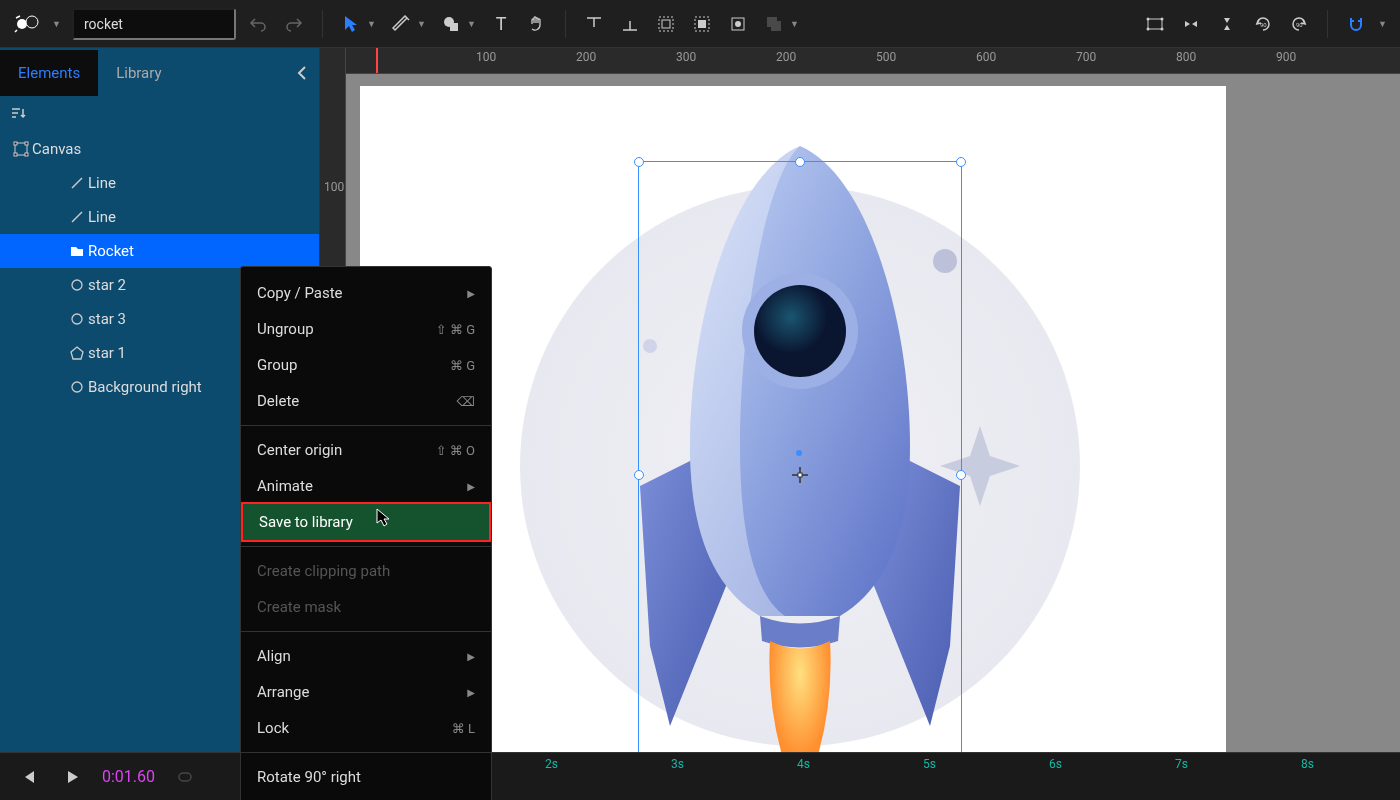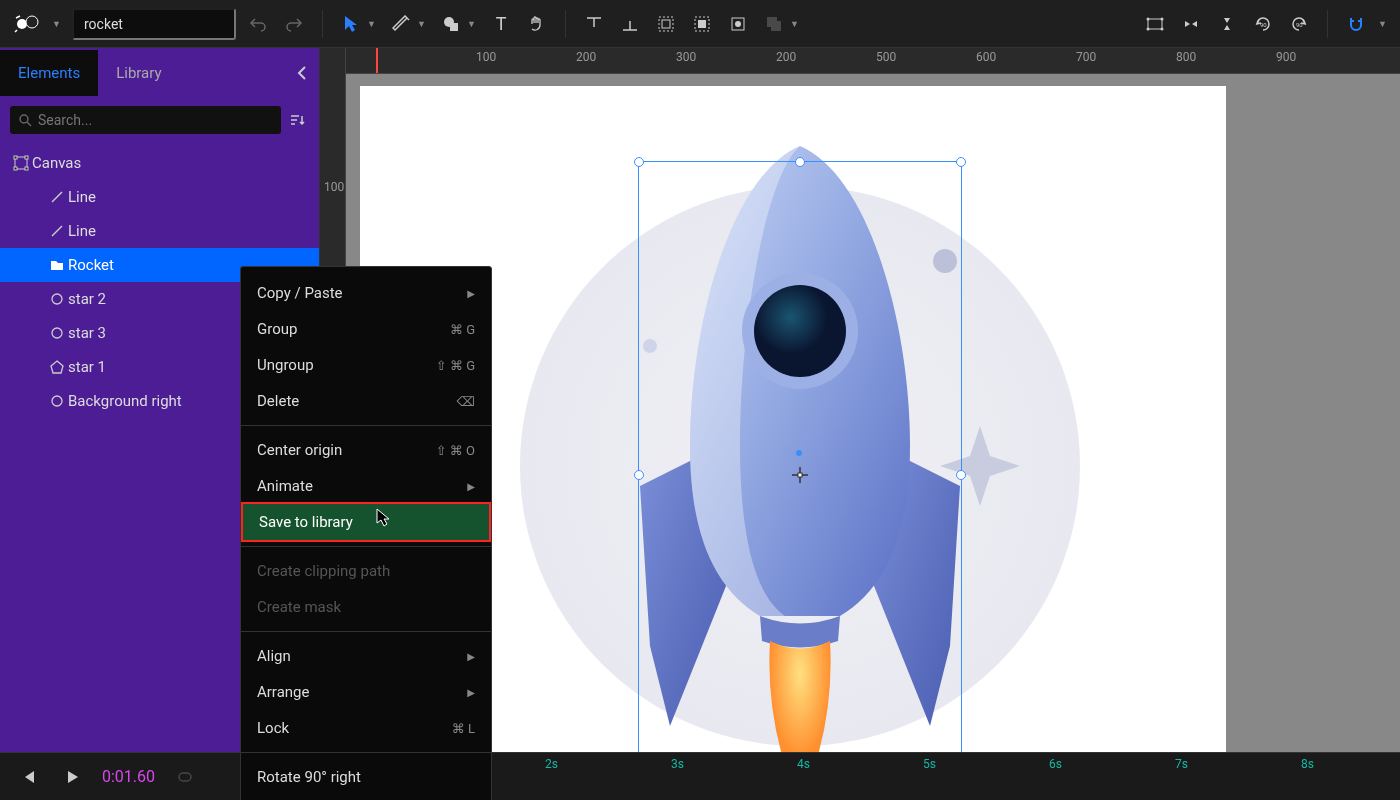--- a/index.html
+++ b/index.html
@@ -9,34 +9,34 @@
 .dropdown-caret { width: 12px; color: #888; font-size: 9px; }
 .project-name { background: #0d0d0d; padding: 6px 10px; border-radius: 3px; width: 164px; color: #ddd; font-size: 14px; }
 .toolbar-sep { width: 1px; height: 28px; background: #333; margin: 0 6px; }
 .tool-btn { width: 28px; height: 28px; display: flex; align-items: center; justify-content: center; color: #ccc; border-radius: 3px; }
 .tool-btn.active { color: #2a7fff; }
 .tool-group { display: flex; align-items: center; gap: 2px; }
 .spacer { flex: 1; }
 .magnet { color: #2a7fff; }
 
 .main { display: flex; height: 704px; }
-.sidebar { width: 320px; background: #4c1d95; border-right: 1px solid #333; display: flex; flex-direction: column; }
+.sidebar { width: 320px; background: #0c4a6e; border-right: 1px solid #333; display: flex; flex-direction: column; }
 .tabs { display: flex; align-items: center; height: 50px; }
 .tab { padding: 14px 18px; font-size: 15px; color: #aaa; }
 .tab.active { color: #2a7fff; background: #0d0d0d; }
 .collapse-btn { margin-left: auto; padding: 10px; color: #aaa; }
 .search-row { display: flex; align-items: center; padding: 8px 10px; gap: 8px; }
 .search-box { flex: 1; background: #111; border-radius: 3px; display: flex; align-items: center; padding: 6px 8px; gap: 6px; }
 .search-box input { background: none; border: none; outline: none; color: #888; flex: 1; font-size: 14px; }
 .sort-btn { color: #aaa; width: 20px; }
 
 .tree { flex: 1; padding-top: 4px; }
 .tree-item { display: flex; align-items: center; padding: 8px 12px; gap: 2px; font-size: 15px; color: #ddd; }
 .tree-item.root { padding-left: 12px; }
-.tree-item.child { padding-left: 48px; }
+.tree-item.child { padding-left: 68px; }
 .tree-item.selected { background: #0066ff; color: #fff; }
 .tree-icon { width: 18px; height: 18px; display: flex; align-items: center; justify-content: center; }
 
 .canvas-area { flex: 1; background: #888; position: relative; overflow: hidden; }
 .ruler-h { position: absolute; top: 0; left: 26px; right: 0; height: 26px; background: #2a2a2a; border-bottom: 1px solid #444; }
 .ruler-v { position: absolute; top: 0; left: 0; bottom: 0; width: 26px; background: #2a2a2a; border-right: 1px solid #444; }
 .ruler-tick { position: absolute; font-size: 12px; color: #999; text-align: center; }
 .ruler-h .ruler-tick { top: 2px; }
 .ruler-v .ruler-tick { left: 4px; transform-origin: 0 0; }
 .artboard { position: absolute; top: 38px; left: 40px; width: 866px; height: 720px; background: #fff; }
@@ -211,27 +211,20 @@
     <div class="tabs">
       <div class="tab active">Elements</div>
       <div class="tab">Library</div>
       <div class="collapse-btn">
           <svg width="14" height="18" viewBox="0 0 14 18">
             <path d="M10 3 L4 9 L10 15" fill="none" stroke="#ccc" stroke-width="2"></path>
           </svg>
         </div>
     </div>
     <div class="search-row">
-      <div class="search-box">
-        <svg width="14" height="14" viewBox="0 0 14 14">
-            <circle cx="6" cy="6" r="4" fill="none" stroke="#666" stroke-width="1.5"></circle>
-            <line x1="9" y1="9" x2="13" y2="13" stroke="#666" stroke-width="1.5"></line>
-          </svg>
-        <input placeholder="Search..." style="">
-      </div>
       <div class="sort-btn">
           <svg width="16" height="14" viewBox="0 0 16 14">
             <line x1="2" y1="3" x2="10" y2="3" stroke="#ccc" stroke-width="1.5"></line>
             <line x1="2" y1="7" x2="8" y2="7" stroke="#ccc" stroke-width="1.5"></line>
             <line x1="2" y1="11" x2="6" y2="11" stroke="#ccc" stroke-width="1.5"></line>
             <path d="M13 3 V11 M11 9 L13 11 L15 9" fill="none" stroke="#ccc" stroke-width="1.5"></path>
           </svg>
         </div>
     </div>
     <div class="tree">
@@ -418,26 +411,26 @@
       <div class="time-tick" style="left: 806px;">8s</div>
     </div>
 </div>
 
 <div class="context-menu" id="ctx-menu">
     <div class="menu-item">
       <span>Copy / Paste</span>
       <span class="menu-arrow">▶</span>
     </div>
     <div class="menu-item">
+      <span>Ungroup</span>
+      <span class="menu-shortcut">⇧ ⌘ G</span>
+    </div>
+    <div class="menu-item">
       <span>Group</span>
       <span class="menu-shortcut">⌘ G</span>
-    </div>
-    <div class="menu-item">
-      <span>Ungroup</span>
-      <span class="menu-shortcut">⇧ ⌘ G</span>
     </div>
     <div class="menu-item">
       <span>Delete</span>
       <span class="menu-shortcut">⌫</span>
     </div>
     <div class="menu-sep"></div>
     <div class="menu-item">
       <span>Center origin</span>
       <span class="menu-shortcut">⇧ ⌘ O</span>
     </div>

